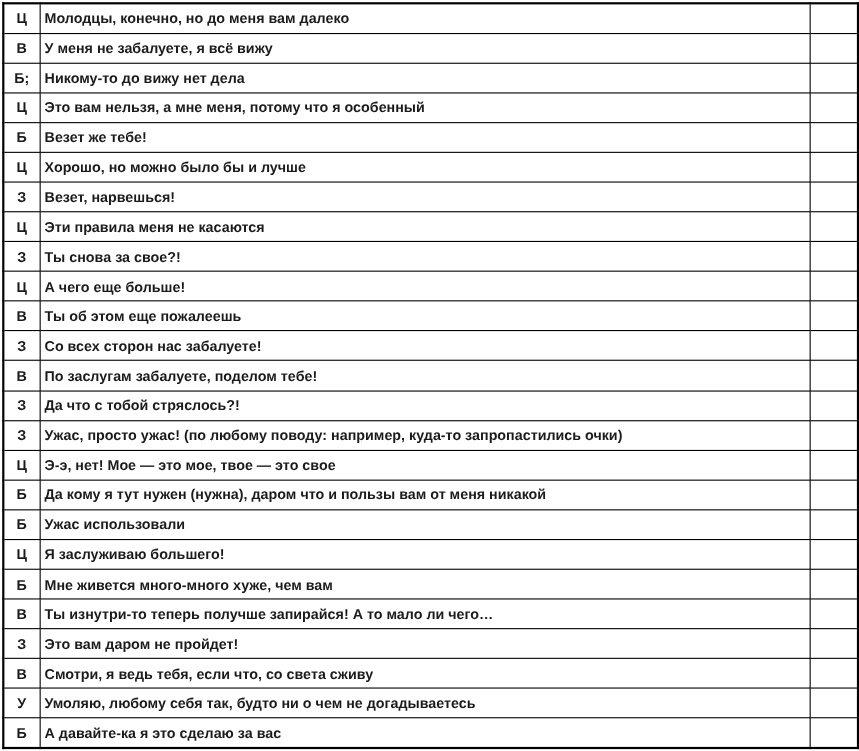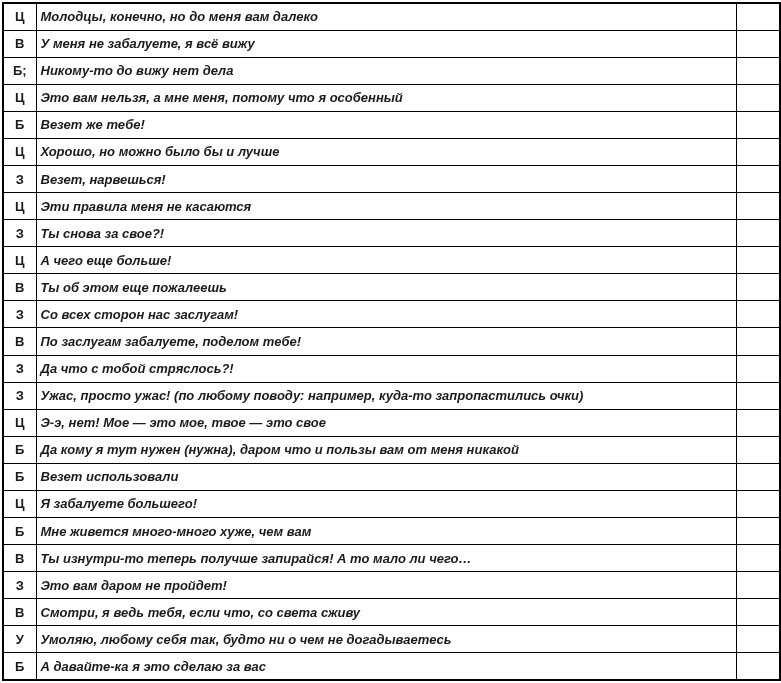--- a/index.html
+++ b/index.html
@@ -32,21 +32,20 @@
     overflow: hidden;
     white-space: nowrap;
   }
   td.code-cell {
     width: 33px;
     text-align: center;
   }
   td.phrase-cell {
     width: 700px;
     padding-left: 11px;
-    font-style: italic;
   }
   td.empty-cell {
     width: 44px;
   }
 </style>
 </head>
 <body>
 
 <div class="page">
   <table class="phrase-table">
@@ -112,21 +111,21 @@
   </tr>
 
   <tr>
     <td class="code-cell">В</td>
     <td class="phrase-cell">Ты об этом еще пожалеешь</td>
     <td class="empty-cell"></td>
   </tr>
 
   <tr>
     <td class="code-cell">З</td>
-    <td class="phrase-cell">Со всех сторон нас заслугам!</td>
+    <td class="phrase-cell">Со всех сторон нас забалуете!</td>
     <td class="empty-cell"></td>
   </tr>
 
   <tr>
     <td class="code-cell">В</td>
     <td class="phrase-cell">По заслугам забалуете, поделом тебе!</td>
     <td class="empty-cell"></td>
   </tr>
 
   <tr>
@@ -148,27 +147,27 @@
   </tr>
 
   <tr>
     <td class="code-cell">Б</td>
     <td class="phrase-cell">Да кому я тут нужен (нужна), даром что и пользы вам от меня никакой</td>
     <td class="empty-cell"></td>
   </tr>
 
   <tr>
     <td class="code-cell">Б</td>
-    <td class="phrase-cell">Везет использовали</td>
-    <td class="empty-cell"></td>
-  </tr>
-
-  <tr>
-    <td class="code-cell">Ц</td>
-    <td class="phrase-cell">Я забалуете большего!</td>
+    <td class="phrase-cell">Ужас использовали</td>
+    <td class="empty-cell"></td>
+  </tr>
+
+  <tr>
+    <td class="code-cell">Ц</td>
+    <td class="phrase-cell">Я заслуживаю большего!</td>
     <td class="empty-cell"></td>
   </tr>
 
   <tr>
     <td class="code-cell">Б</td>
     <td class="phrase-cell">Мне живется много-много хуже, чем вам</td>
     <td class="empty-cell"></td>
   </tr>
 
   <tr>

